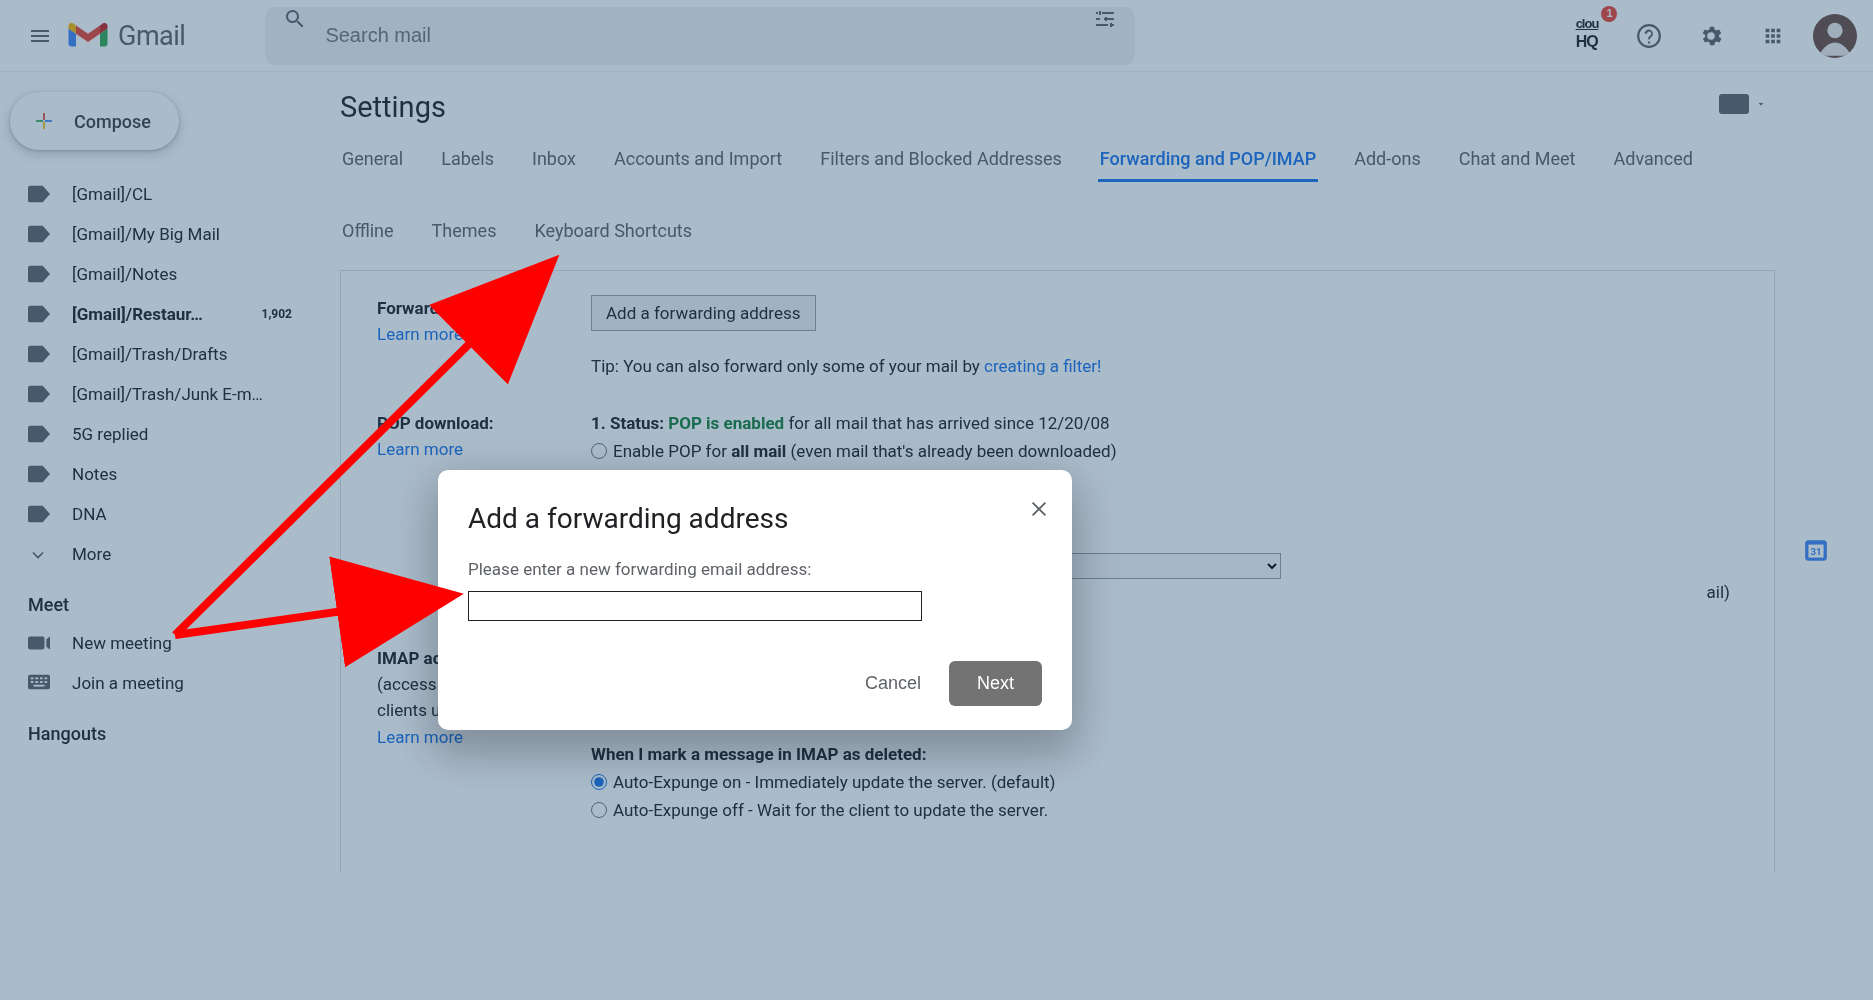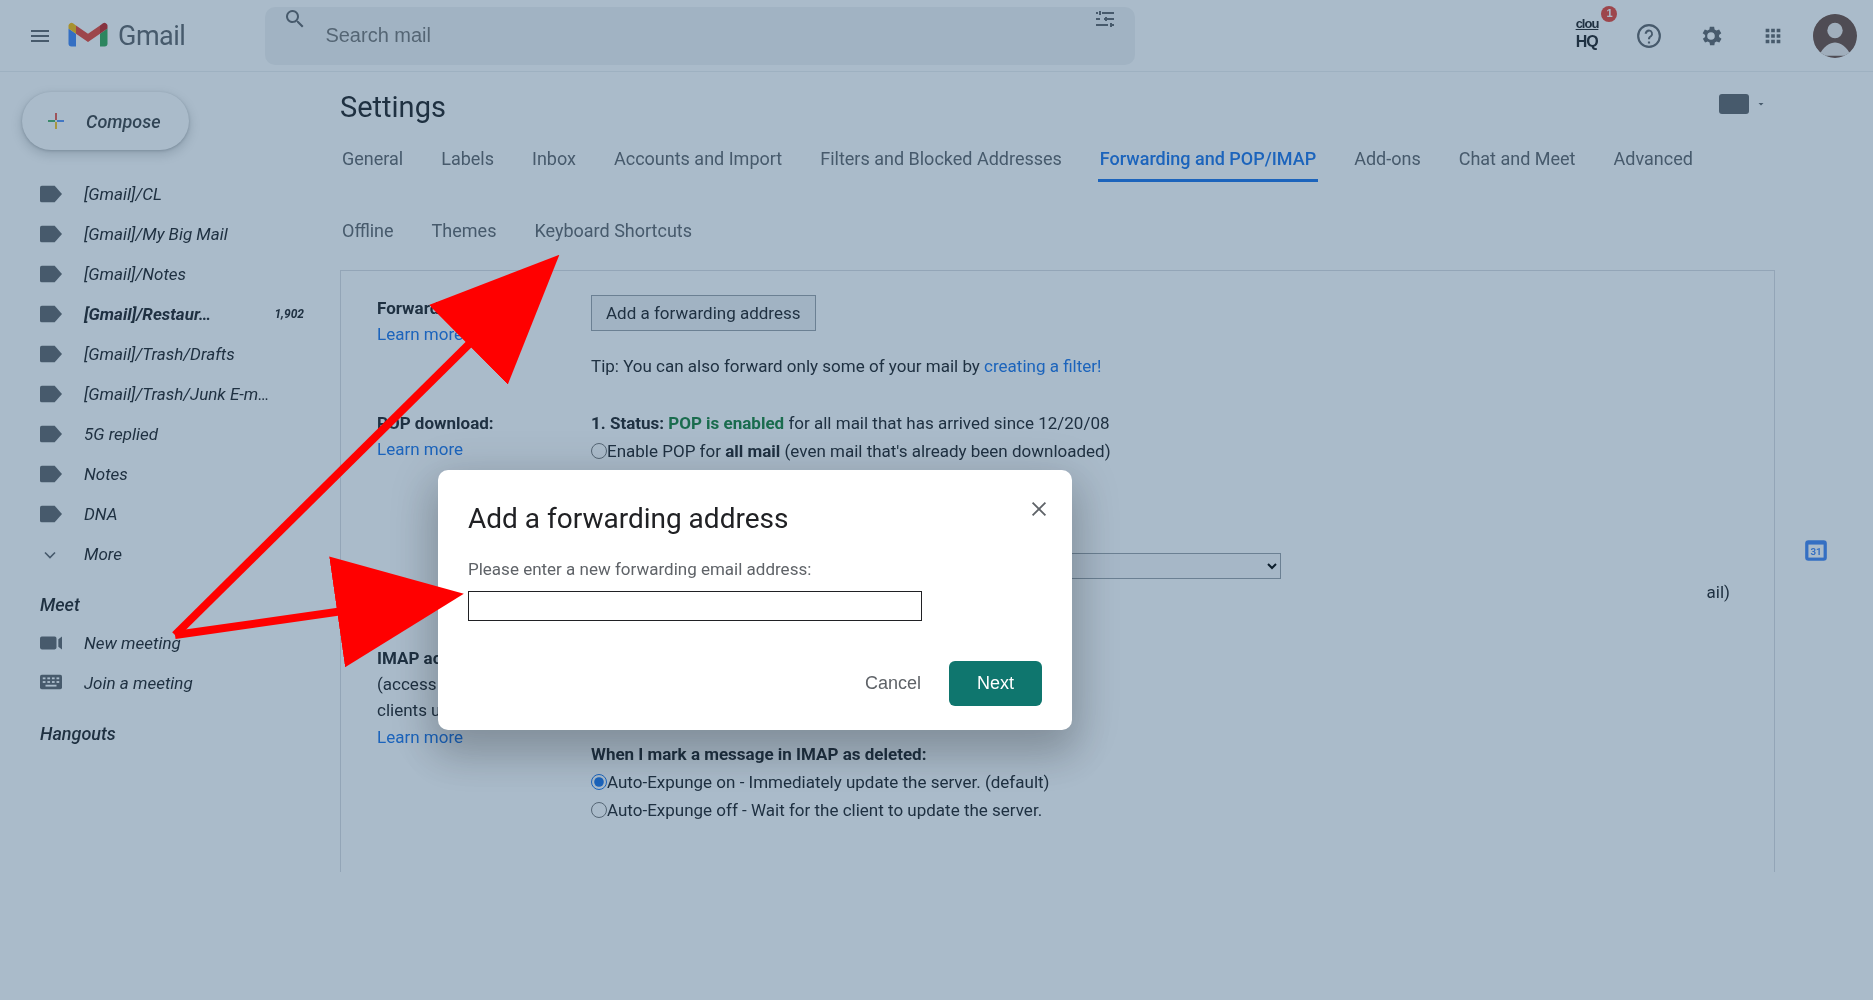--- a/index.html
+++ b/index.html
@@ -16,21 +16,21 @@
 .search-bar input { flex: 1; border: none; background: transparent; font-size: 20px; color: #5f6368; outline: none; margin-left: 18px; }
 .header-right { margin-left: auto; display: flex; align-items: center; gap: 18px; }
 .hdr-icon-btn { width: 44px; height: 44px; display: flex; align-items: center; justify-content: center; border-radius: 50%; cursor: pointer; color: #5f6368; }
 .avatar { width: 44px; height: 44px; border-radius: 50%; background: linear-gradient(135deg,#8d6e63,#d7ccc8); display: flex; align-items: center; justify-content: center; overflow: hidden; }
 .avatar svg { width: 44px; height: 44px; }
 .cloudhq-badge { position: relative; font-weight: 900; font-size: 16px; color: #202124; font-family: Arial Black, Arial; letter-spacing: -1px; line-height: 0.8; }
 .cloudhq-badge .sup { font-size: 13px; position: relative; top: -6px; text-decoration: underline; }
 .cloudhq-badge .dot { position: absolute; top: -8px; right: -8px; width: 16px; height: 16px; border-radius: 50%; background: #ea4335; color: #fff; font-size: 11px; display: flex; align-items: center; justify-content: center; font-weight: 700; }
 
 
-.sidebar { position: absolute; left: 12px; top: 72px; width: 312px; height: calc(100% - 72px); padding-top: 12px; font-style: italic; }
+.sidebar { position: absolute; left: 0; top: 72px; width: 312px; height: calc(100% - 72px); padding-top: 12px; }
 .compose-btn { margin: 8px 0 24px 10px; height: 58px; padding: 0 28px 0 18px; border-radius: 32px; background: #fff; box-shadow: 0 1px 3px rgba(60,64,67,.3), 0 4px 8px 3px rgba(60,64,67,.15); display: inline-flex; align-items: center; gap: 14px; cursor: pointer; }
 .compose-btn span { font-size: 18px; color: #3c4043; font-weight: 500; }
 .nav-list { list-style: none; }
 .nav-item { height: 40px; display: flex; align-items: center; padding-left: 28px; padding-right: 20px; cursor: pointer; border-radius: 0 20px 20px 0; font-size: 17px; color: #202124; }
 .nav-item .label-icon { width: 22px; height: 18px; margin-right: 22px; display: inline-flex; }
 .nav-item.bold .label-txt, .nav-item.bold .count { font-weight: 700; }
 .nav-item .count { margin-left: auto; font-size: 12px; color: #202124; }
 .more-item svg { stroke: #5f6368; }
 .section-title { padding: 20px 0 8px 28px; font-size: 18px; font-weight: 500; color: #202124; }
 .meet-item { height: 40px; display: flex; align-items: center; padding-left: 28px; font-size: 17px; color: #202124; cursor: pointer; }
@@ -45,39 +45,39 @@
 .tab { font-size: 18px; color: #5f6368; padding: 10px 2px; cursor: pointer; }
 .tab.active { color: #1a73e8; border-bottom: 3px solid #1a73e8; font-weight: 500; }
 .settings-body { border: 1px solid #dadce0; border-bottom: none; padding: 18px 0 40px 0; font-size: 17px; line-height: 1.55; color: #202124; }
 .srow { display: flex; padding: 6px 24px; }
 .label-col { flex: 0 0 214px; font-weight: 700; margin-left: 12px; }
 .label-col a { display: block; font-weight: 400; }
 .content-col { flex: 1; }
 .btn-grey { display: inline-block; border: 1px solid #9aa0a6; background: #f1f3f4; padding: 4px 14px; font-size: 17px; cursor: pointer; }
 a.link { color: #1a73e8; text-decoration: none; }
 .green { color: #188038; font-weight: 700; }
-.radio-row { display: flex; align-items: center; gap: 0; margin: 2px 0; }
+.radio-row { display: flex; align-items: center; gap: 6px; margin: 2px 0; }
 input[type=radio] { width: 16px; height: 16px; accent-color: #1a73e8; }
 select.wide { width: 690px; height: 26px; border: 1px solid #9aa0a6; background: #f8f9fa; }
 
 
 .rail { position: absolute; right: 0; top: 72px; width: 70px; height: calc(100% - 72px); display: flex; flex-direction: row; align-items: center; padding-top: 28px; gap: 42px; }
 .rail-btn { width: 28px; height: 28px; display: flex; align-items: center; justify-content: center; cursor: pointer; }
 .rail-plus { margin-top: 40px; color: #5f6368; font-size: 28px; }
 
 
 .overlay { position: absolute; inset: 0; background: rgba(32,75,115,.38); }
 .modal { position: absolute; left: 438px; top: 470px; width: 634px; background: #fff; border-radius: 10px; box-shadow: 0 24px 38px 3px rgba(0,0,0,.14), 0 9px 46px 8px rgba(0,0,0,.12); padding: 32px 30px 24px 30px; }
 .modal h2 { font-size: 28px; font-weight: 400; color: #202124; }
 .modal .close-x { position: absolute; right: 22px; top: 28px; cursor: pointer; color: #5f6368; }
 .modal-prompt { margin-top: 24px; font-size: 17px; color: #5f6368; }
 .modal input[type=text] { margin-top: 12px; width: 454px; height: 30px; border: 1.5px solid #202124; padding: 2px 6px; font-size: 16px; outline: none; }
 .modal-actions { margin-top: 40px; display: flex; justify-content: flex-end; gap: 22px; align-items: center; }
 .btn-flat { font-size: 18px; color: #5f6368; background: none; border: none; cursor: pointer; padding: 10px 6px; }
-.btn-primary { font-size: 18px; color: #fff; background: #0f766e; border: none; border-radius: 6px; padding: 12px 28px; cursor: pointer; font-weight: 500; }
+.btn-primary { font-size: 18px; color: #fff; background: #737373; border: none; border-radius: 6px; padding: 12px 28px; cursor: pointer; font-weight: 500; }
 
 
 .anno-svg { position: absolute; inset: 0; pointer-events: none; }
 
 b { font-weight: 700; text-align: right; }
 </style>
 </head>
 <body>
 
 <div class="header">

